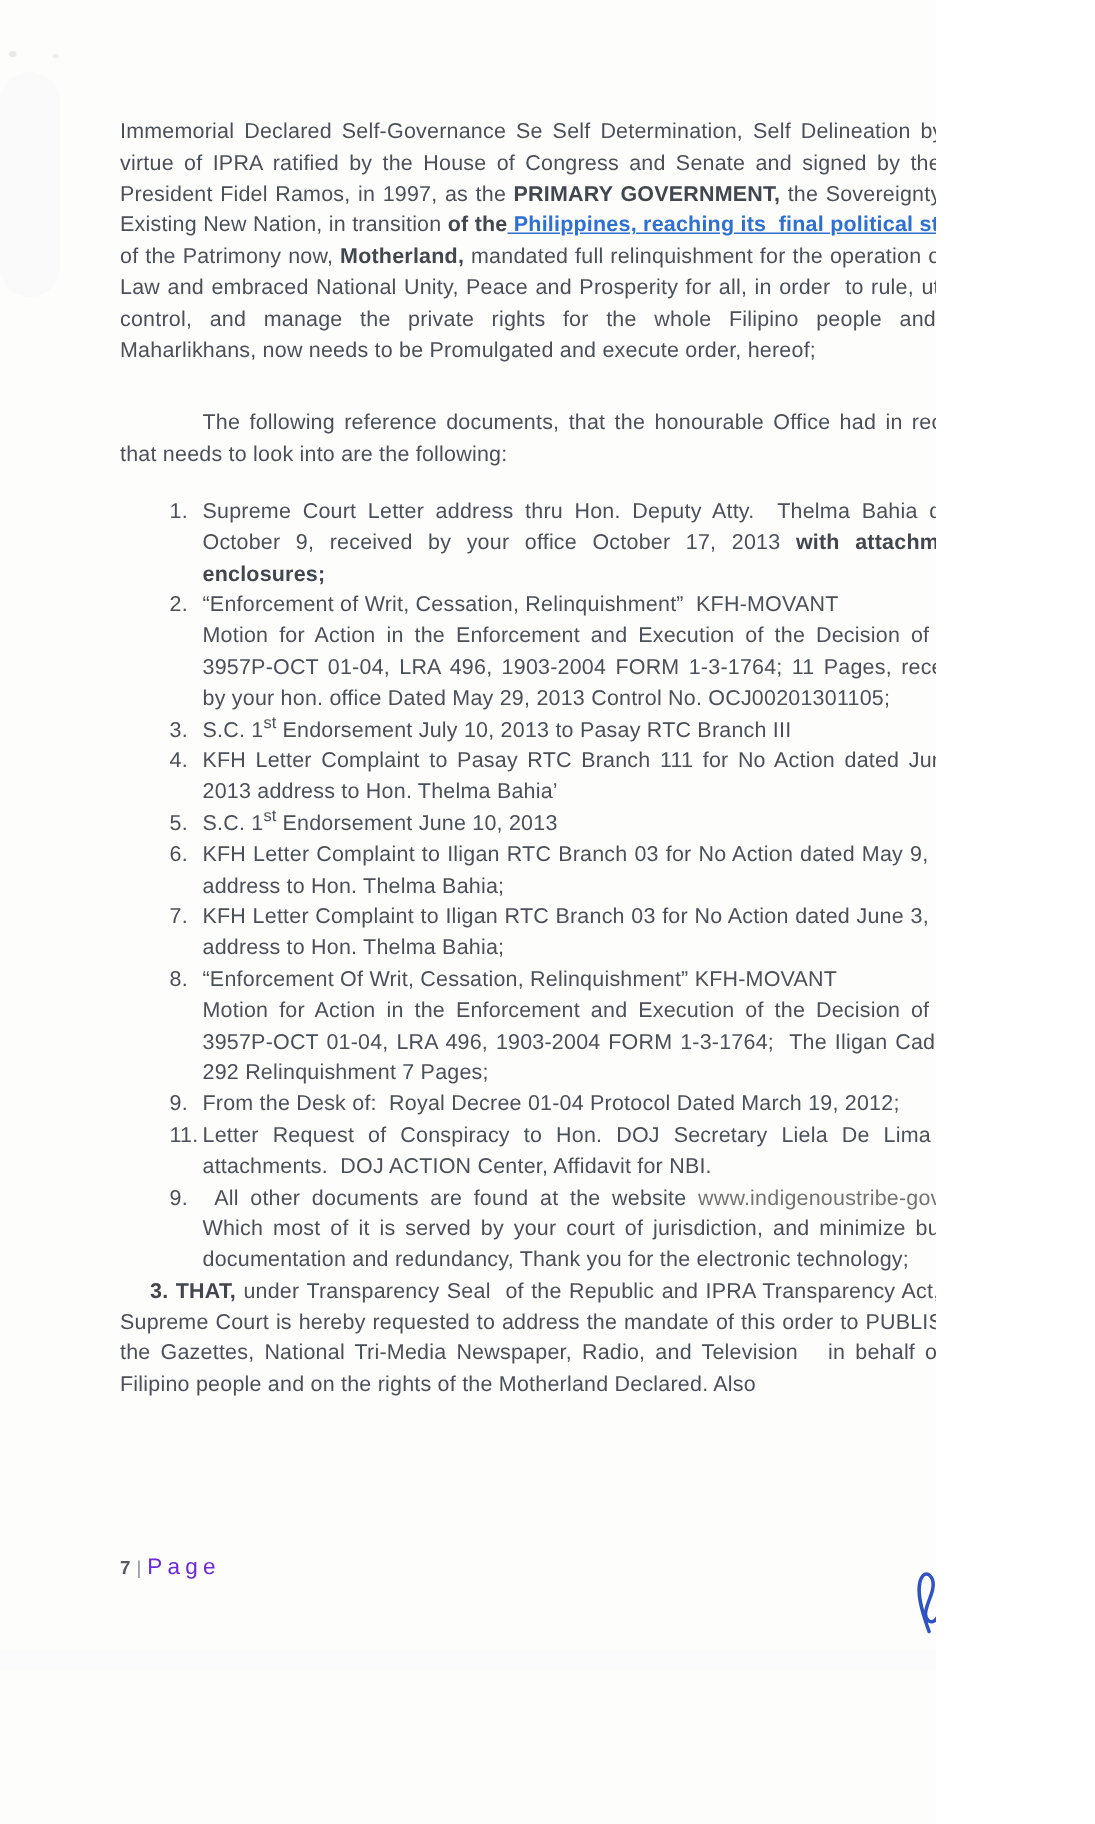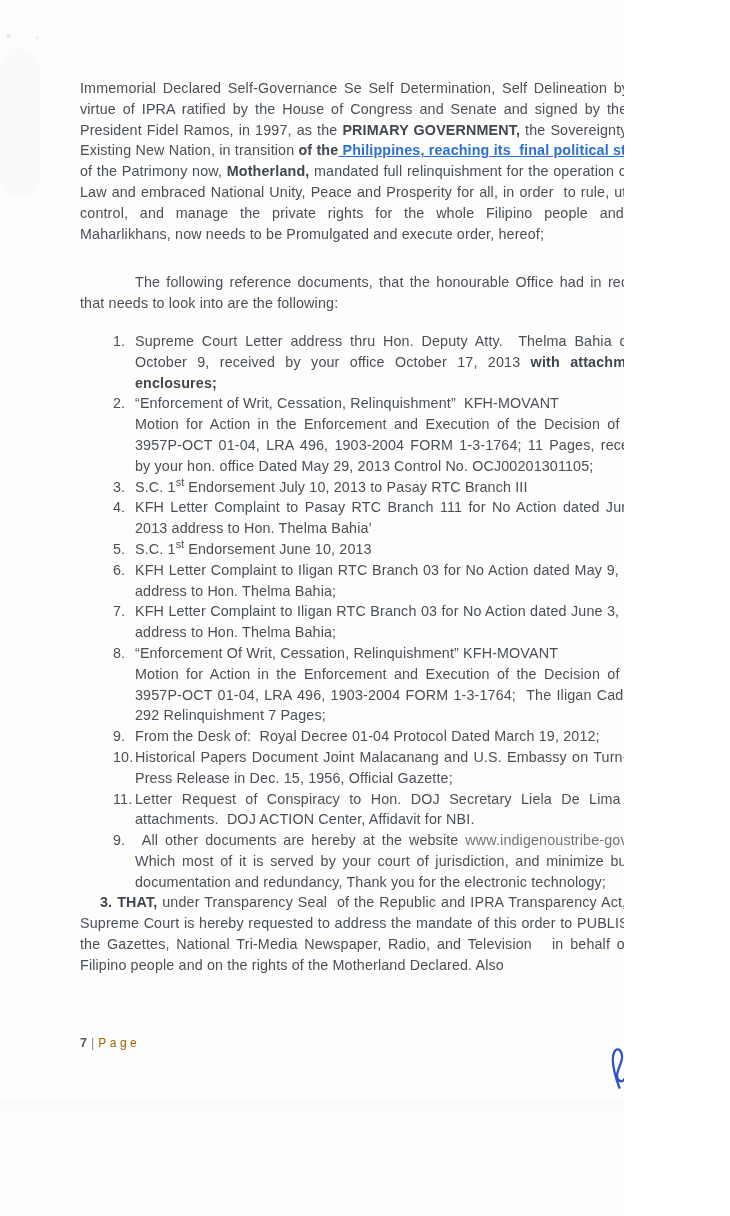--- a/index.html
+++ b/index.html
@@ -20,21 +20,21 @@
   .p3{text-indent:20px;}
   .seg-normal{}
   .seg-bold{font-weight:bold;color:#41464f;}
   .seg-link{color:#737373;cursor:pointer;}
   .seg-boldlink{color:#2d6fd2;text-decoration:underline;font-weight:600;cursor:pointer;}
   sup.seg-sup{font-size:11px;line-height:0;letter-spacing:0;}
   .footer{position:absolute;left:80px;top:1036px;}
   .page-label{font-size:12.5px;}
   .page-label .pnum{font-weight:bold;color:#565b63;}
   .page-label .psep{color:#8a8f96;padding:0 4px;}
-  .page-label .pword{color:#a16207;letter-spacing:3.5px;font-size:12px;}
+  .page-label .pword{color:#6d28d9;letter-spacing:3.5px;font-size:15px;}
   .doc-ref{margin-top:4px;margin-left:4px;font-size:11.4px;font-weight:bold;color:#43474e;letter-spacing:.1px;}
   .signature{position:absolute;left:592px;top:994px;width:110px;height:95px;}
   .artifact{position:absolute;}
   .dot1{left:6px;top:34px;width:5px;height:4px;background:#d9d9d7;border-radius:2px;opacity:.55;}
   .dot2{left:35px;top:36px;width:4px;height:3px;background:#dedddb;border-radius:2px;opacity:.45;}
   .smudge-tr{left:632px;top:44px;width:74px;height:12px;background:#f2f3f2;border-radius:6px;}
   .smudge-l{left:0px;top:48px;width:40px;height:150px;background:#f7f8f7;border-radius:20px;opacity:.6;}
   .band-b{left:0px;top:1100px;width:730px;height:13px;background:#fafbfa;}
 </style>
 </head>
@@ -84,30 +84,26 @@
         <div class="li">
           <span class="num">8.</span>
           <span class="li-text"><span class="seg-normal">“Enforcement Of Writ, Cessation, Relinquishment” KFH-MOVANT
 Motion for Action in the Enforcement and Execution of the Decision of C.C. 3957P-OCT 01-04, LRA 496, 1903-2004 FORM 1-3-1764;  The Iligan Cadastre 292 Relinquishment 7 Pages;</span></span>
         </div>
         <div class="li">
           <span class="num">9.</span>
           <span class="li-text"><span class="seg-normal">From the Desk of:  Royal Decree 01-04 Protocol Dated March 19, 2012;</span></span>
         </div>
         <div class="li">
-          <span class="num">10.</span>
-          <span class="li-text"><span class="seg-normal">Historical Papers Document Joint Malacanang and U.S. Embassy on Turn-over Press Release in Dec. 15, 1956, Official Gazette;</span></span>
-        </div>
-        <div class="li">
           <span class="num">11.</span>
           <span class="li-text"><span class="seg-normal">Letter Request of Conspiracy to Hon. DOJ Secretary Liela De Lima with attachments.  DOJ ACTION Center, Affidavit for NBI.</span></span>
         </div>
         <div class="li">
           <span class="num">9.</span>
-          <span class="li-text"><span class="seg-normal"> All other documents are hereby at the website </span><span class="seg-link">www.indigenoustribe-gov.org</span><span class="seg-normal">. Which most of it is served by your court of jurisdiction, and minimize bulk of documentation and redundancy, Thank you for the electronic technology;</span></span>
+          <span class="li-text"><span class="seg-normal"> All other documents are found at the website </span><span class="seg-link">www.indigenoustribe-gov.org</span><span class="seg-normal">. Which most of it is served by your court of jurisdiction, and minimize bulk of documentation and redundancy, Thank you for the electronic technology;</span></span>
         </div>
       </div>
     <div class="p p3"><span class="seg-bold">3. THAT,</span><span class="seg-normal"> under Transparency Seal  of the Republic and IPRA Transparency Act, The Supreme Court is hereby requested to address the mandate of this order to PUBLISH to the Gazettes, National Tri-Media Newspaper, Radio, and Television   in behalf of the Filipino people and on the rights of the Motherland Declared. Also</span></div>
   </div>
 
   <div class="footer">
     <div class="page-label">
       <span class="pnum">7</span><span class="psep">|</span><span class="pword">Page</span>
     </div>
   </div>

